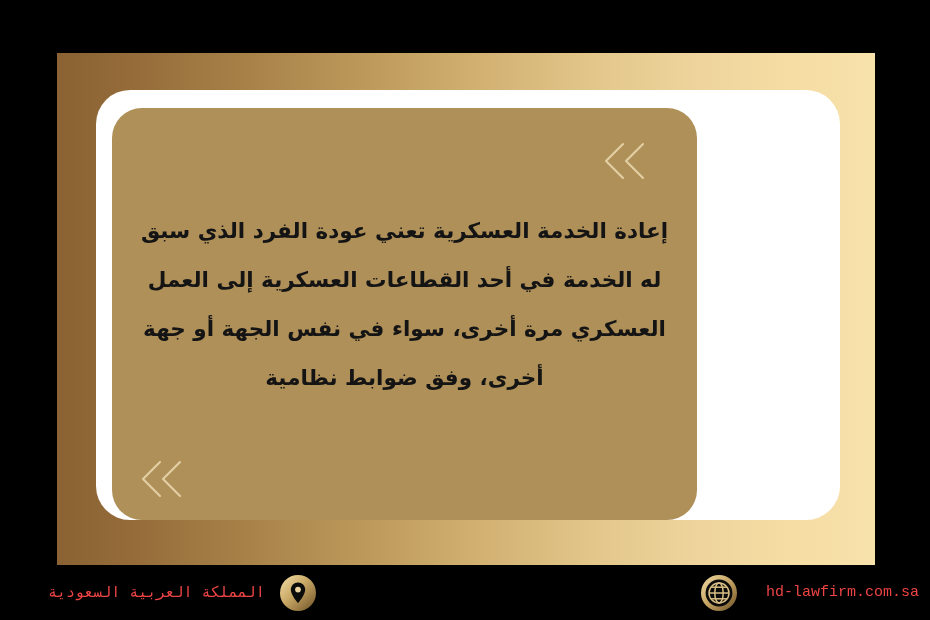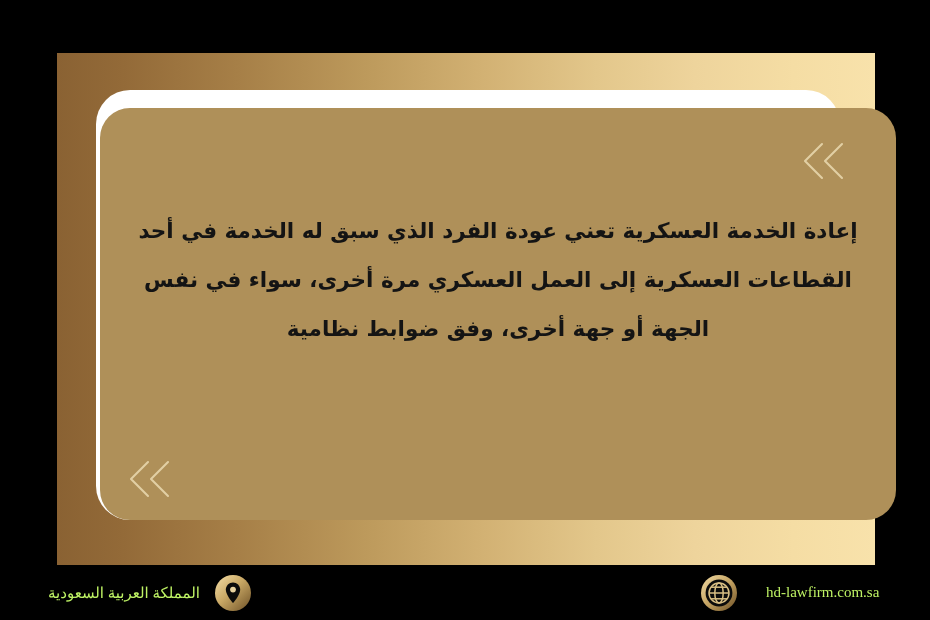--- a/index.html
+++ b/index.html
@@ -47,23 +47,23 @@
     top: 90px;
     width: 744px;
     height: 430px;
     background: #ffffff;
     border-radius: 34px 34px 34px 34px;
   }
 
   
   .inner-card {
     position: absolute;
-    left: 100px;
+    left: 112px;
     top: 108px;
-    width: 796px;
+    width: 585px;
     height: 412px;
     background: #af9059;
     border-radius: 30px;
     overflow: hidden;
   }
 
   
   .chev {
     position: absolute;
     width: 58px;
@@ -115,23 +115,23 @@
   .footer-right {
     position: absolute;
     left: 700px;
     top: 0;
     height: 55px;
     display: flex;
     align-items: center;
     gap: 28px;
   }
   .footer-text {
-    color: #bef264;
+    color: #ef4444;
     font-size: 15px;
-    font-family: Liberation Serif, serif;
+    font-family: Liberation Mono, monospace;
     white-space: nowrap;
   }
   .footer-text.rtl { direction: rtl; }
 
   .badge {
     width: 38px;
     height: 38px;
     flex: 0 0 38px;
     border-radius: 50%;
     display: block;

